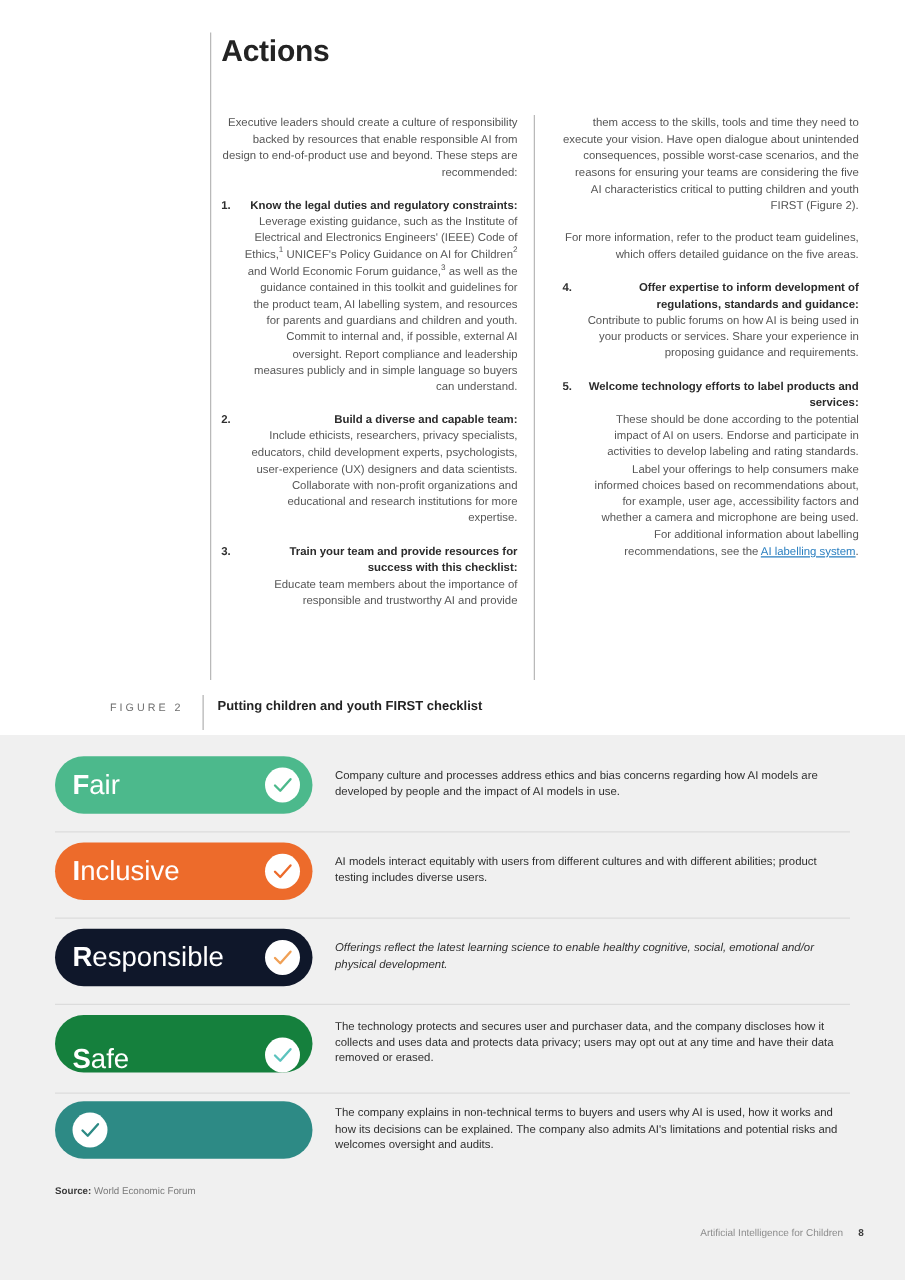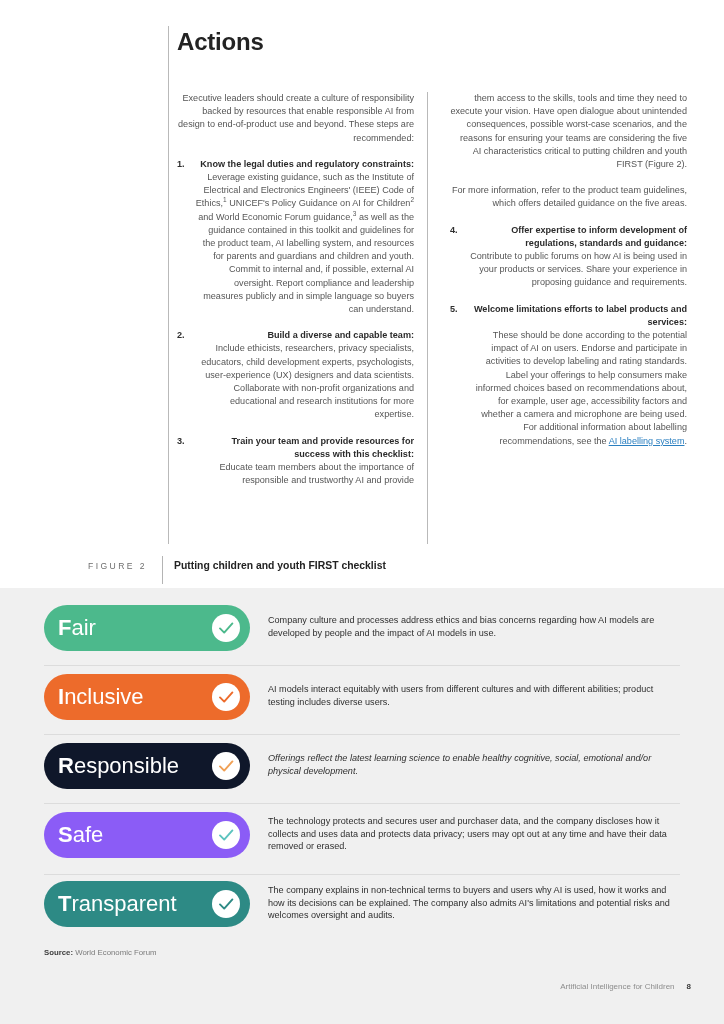--- a/index.html
+++ b/index.html
@@ -258,21 +258,21 @@
 
     <ol class="steps">
       <li>
         <span class="num">4.</span>
         <span class="step-title">Offer expertise to inform development of regulations, standards and guidance:</span>
         <span class="step-body">Contribute to public forums on how AI is being used in your products or services. Share your experience in proposing guidance and requirements.</span>
       </li>
 
       <li>
         <span class="num">5.</span>
-        <span class="step-title">Welcome limitations efforts to label products and services:</span>
+        <span class="step-title">Welcome technology efforts to label products and services:</span>
         <span class="step-body"><span>These should be done according to the potential impact of AI on users. Endorse and participate in activities to develop labeling and rating standards. Label your offerings to help consumers make informed choices based on recommendations about, for example, user age, accessibility factors and whether a camera and microphone are being used. For additional information about labelling recommendations, see the </span><a class="inline-link" href="#">AI labelling system</a><span>.</span></span>
       </li>
     </ol>
   </div>
 </div>
 
 <div id="figure-caption">
   <div id="figure-label">FIGURE 2</div>
   <div id="figure-divider"></div>
   <div id="figure-title">Putting children and youth FIRST checklist</div>
@@ -314,35 +314,34 @@
         <svg width="28" height="28" viewBox="0 0 28 28" aria-hidden="true">
           <path d="M8 14.4 L12.2 18.6 L20.4 9.4" fill="none" stroke="#f0a055" stroke-width="1.9" stroke-linecap="round" stroke-linejoin="round"></path>
         </svg>
       </span>
     </div>
     <div class="desc" style="top:9px;font-style:italic;">Offerings reflect the latest learning science to enable healthy cognitive, social, emotional and/or physical development.</div>
     <div class="sep" style="top:60px;"></div>
   </div>
 
   <div class="check-row" style="top:224px;">
-    <div class="pill" id="pill-3" style="top: 0px; background: #8b5cf6;">
+    <div class="pill" id="pill-3" style="top: 0px; background: #15803d; align-items: flex-end;">
       <span class="word"><b>S</b><span>afe</span></span>
       <span class="tick">
         <svg width="28" height="28" viewBox="0 0 28 28" aria-hidden="true">
           <path d="M8 14.4 L12.2 18.6 L20.4 9.4" fill="none" stroke="#5cc3be" stroke-width="1.9" stroke-linecap="round" stroke-linejoin="round"></path>
         </svg>
       </span>
     </div>
     <div class="desc" style="top:3px;">The technology protects and secures user and purchaser data, and the company discloses how it collects and uses data and protects data privacy; users may opt out at any time and have their data removed or erased.</div>
     <div class="sep" style="top:62px;"></div>
   </div>
 
   <div class="check-row" style="top:293px;">
     <div class="pill" id="pill-4" style="top: 0px; background: rgb(45, 138, 133);">
-      <span class="word"><b>T</b><span>ransparent</span></span>
       <span class="tick">
         <svg width="28" height="28" viewBox="0 0 28 28" aria-hidden="true">
           <path d="M8 14.4 L12.2 18.6 L20.4 9.4" fill="none" stroke="#2d8a85" stroke-width="1.9" stroke-linecap="round" stroke-linejoin="round"></path>
         </svg>
       </span>
     </div>
     <div class="desc" style="top:3px;">The company explains in non-technical terms to buyers and users why AI is used, how it works and how its decisions can be explained. The company also admits AI's limitations and potential risks and welcomes oversight and audits.</div>
   </div>
 
   <div id="source-note" style="position:absolute; left:44px; top:360px;">

